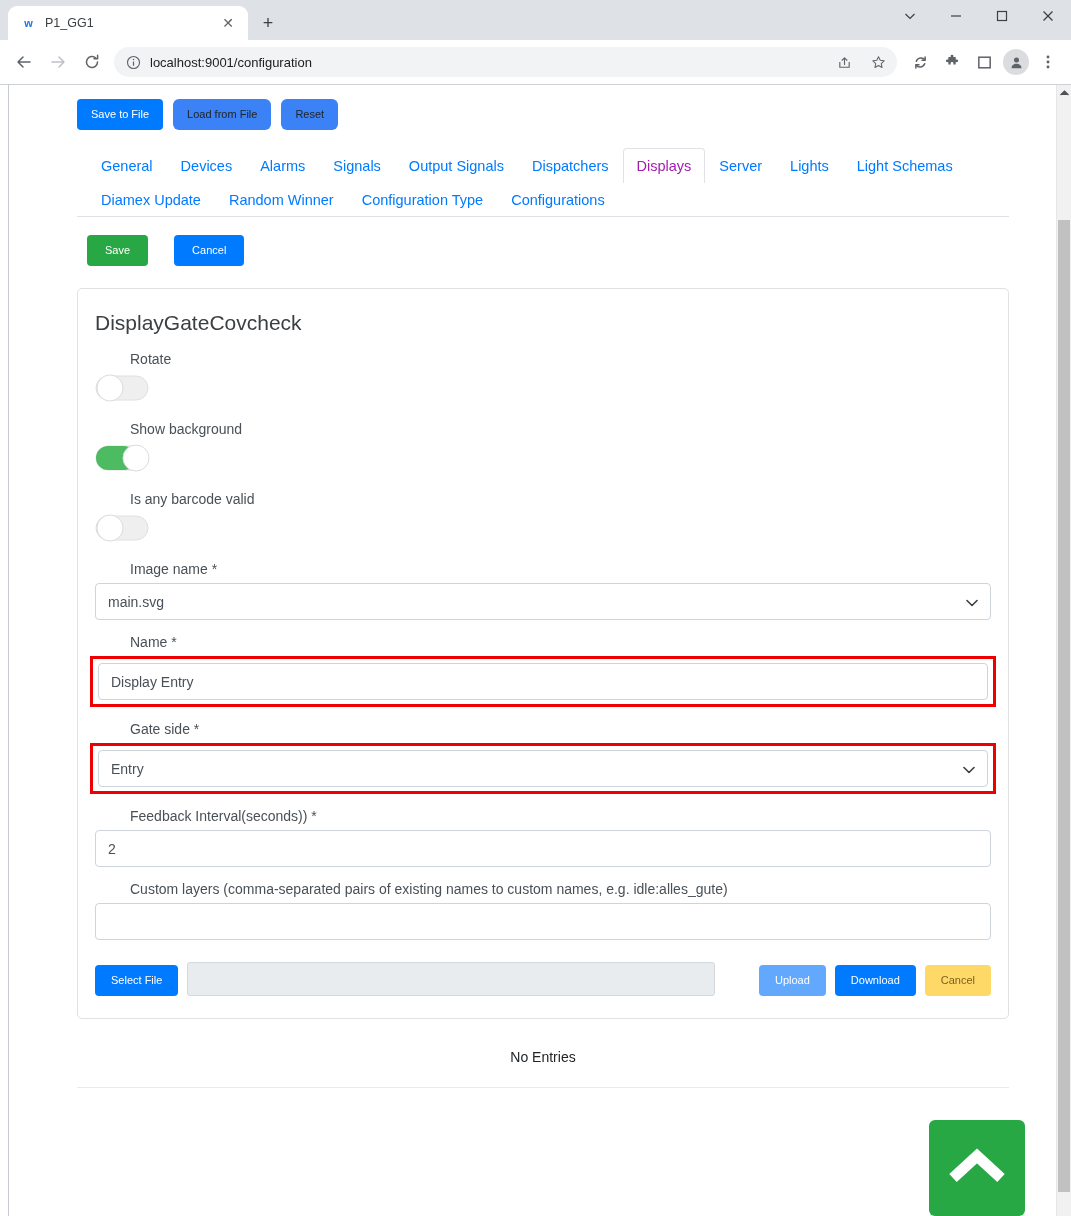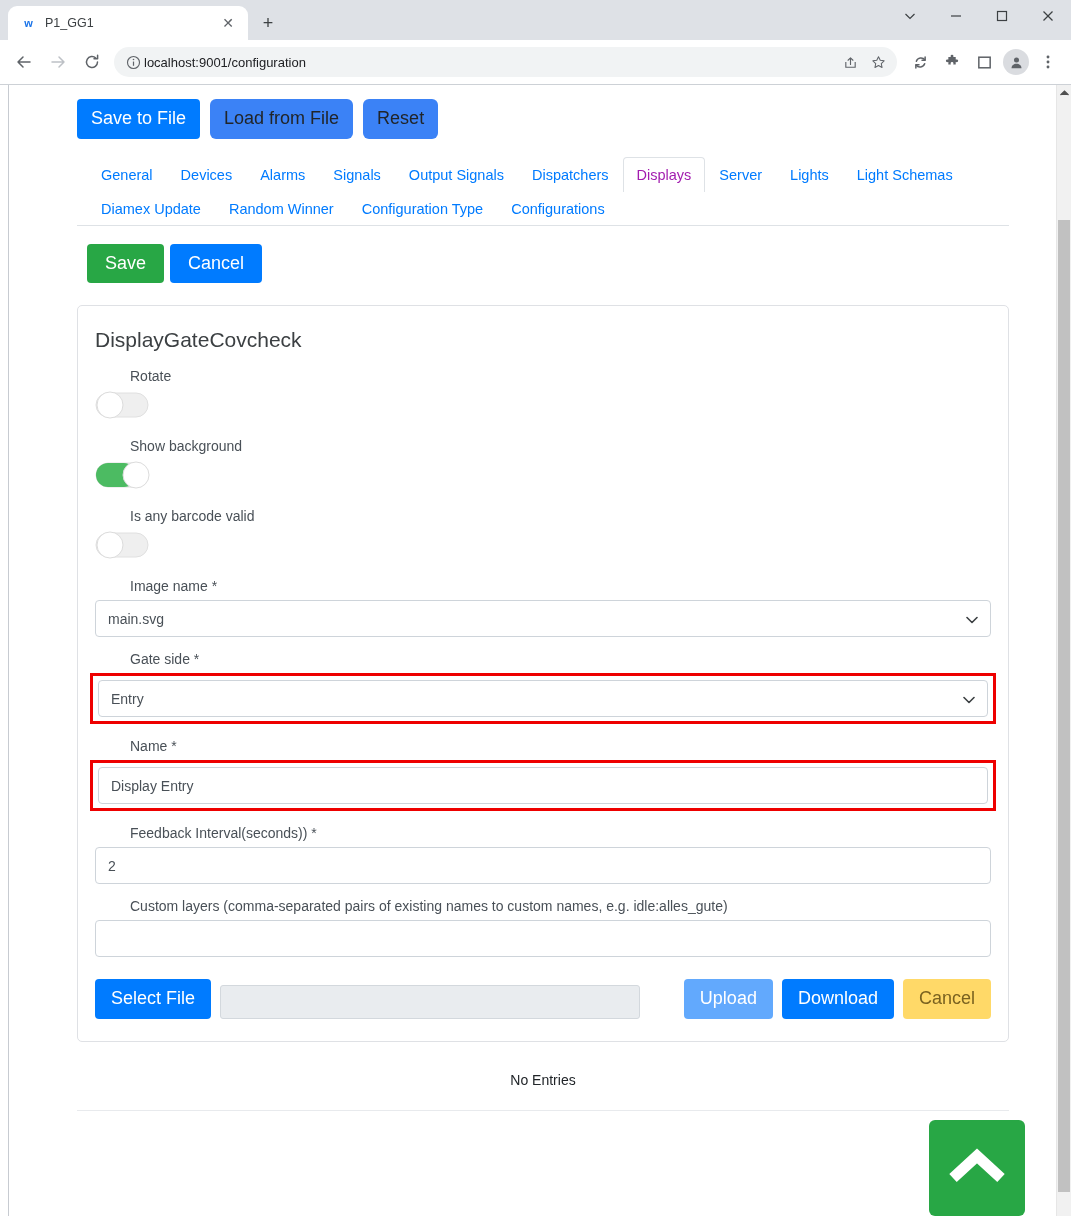--- a/index.html
+++ b/index.html
@@ -64,21 +64,21 @@
   .navbtn {
     width: 32px; height: 32px; border-radius: 50%;
     display: flex; align-items: center; justify-content: center;
     color: #5f6368; flex: 0 0 32px;
   }
   .navbtn.disabled { color: #bdc1c6; }
   .omnibox {
     flex: 1; height: 30px; margin: 0 6px 0 4px;
     background: #f1f3f4; border-radius: 16px;
     display: flex; align-items: center; padding: 0 6px 0 12px;
-    gap: 2px; min-width: 0;
+    gap: 8px; min-width: 0;
   }
   .omnibox .info-icon { flex: 0 0 16px; color: #5f6368; display:flex; align-items:center; }
   .omnibox .url { flex: 1; font-size: 13px; color: #202124;
                   white-space: nowrap; overflow: hidden; text-overflow: ellipsis; }
   .omnibox .obtn { width: 26px; height: 26px; border-radius: 50%;
                    display: flex; align-items: center; justify-content: center;
                    color: #5f6368; flex: 0 0 26px; }
   .tbicon { width: 30px; height: 30px; border-radius: 50%;
             display: flex; align-items: center; justify-content: center;
             color: #5f6368; flex: 0 0 30px; }
@@ -114,21 +114,21 @@
     top: 135px; bottom: 24px;
     background: #c1c1c1; border-radius: 0;
   }
 
   
   .content { padding: 0 0 0 68px; }
 
   .btnrow { display: flex; gap: 10px; margin-bottom: 18px; }
   .btn {
     border: none; border-radius: 4px;
-    font-size: 18px; font-family: "Liberation Sans", sans-serif;
+    font-size: 11px; font-family: "Liberation Sans", sans-serif;
     padding: 9px 14px; line-height: 1.2; cursor: pointer;
     white-space: nowrap;
   }
   .btn-blue   { background: #007bff; color: #fff; }
   .btn-yellow { background: #3b82f6; color: #212529; border-radius: 6px; }
   .btn-green  { background: #28a745; color: #fff; }
   .btn-primary-blue { background: #007bff; color: #fff; }
   .btn-lightblue { background: #62a9fd; color: #fff; margin-left: 35px; }
   .btn-yellow-soft { background: #ffd968; color: #7a6220; }
 
@@ -147,21 +147,21 @@
     border-radius: 4px 4px 0 0;
     margin-bottom: -1px;
     white-space: nowrap;
   }
   .navtab.active {
     color: #a21caf; font-weight: normal;
     background: #fff;
     border-color: #dee2e6 #dee2e6 #fff;
   }
 
-  .savecancel { display: flex; gap: 6px; margin-bottom: 22px; padding-left: 10px; }
+  .savecancel { display: flex; gap: 26px; margin-bottom: 22px; padding-left: 10px; }
   .savecancel .btn { padding: 9px 18px; }
 
   
   .card {
     width: 932px;
     border: 1px solid #dfe1e5;
     border-radius: 5px;
     background: #fff;
     padding: 18px 17px 22px 17px;
   }
@@ -412,41 +412,41 @@
                 <div class="control">main.svg</div>
                 <span class="select-arrow">
                   <svg width="12" height="8" viewBox="0 0 12 8">
                       <path d="M1 1.5L6 6.5L11 1.5" stroke="#3c4043" stroke-width="1.6" fill="none" stroke-linecap="round" stroke-linejoin="round"></path>
                     </svg>
                 </span>
               </div>
             </div>
 
             <div class="field">
+              <span class="field-label">Name *</span>
+              <div class="highlight">
+                <div class="control">Display Entry</div>
+              </div>
+            </div>
+
+            <div class="field">
               <span class="field-label">Gate side *</span>
               <div class="highlight">
                 <div class="select-wrap">
                   <div class="control">Entry</div>
                   <span class="select-arrow">
                     <svg width="12" height="8" viewBox="0 0 12 8">
                         <path d="M1 1.5L6 6.5L11 1.5" stroke="#3c4043" stroke-width="1.6" fill="none" stroke-linecap="round" stroke-linejoin="round"></path>
                       </svg>
                   </span>
                 </div>
               </div>
             </div>
 
             <div class="field">
-              <span class="field-label">Name *</span>
-              <div class="highlight">
-                <div class="control">Display Entry</div>
-              </div>
-            </div>
-
-            <div class="field">
               <span class="field-label">Feedback Interval(seconds)) *</span>
               <div class="control">2</div>
             </div>
 
             <div class="field">
               <span class="field-label">Custom layers (comma-separated pairs of existing names to custom names, e.g. idle:alles_gute)</span>
               <div class="control"></div>
             </div>
 
             <div class="filerow">

